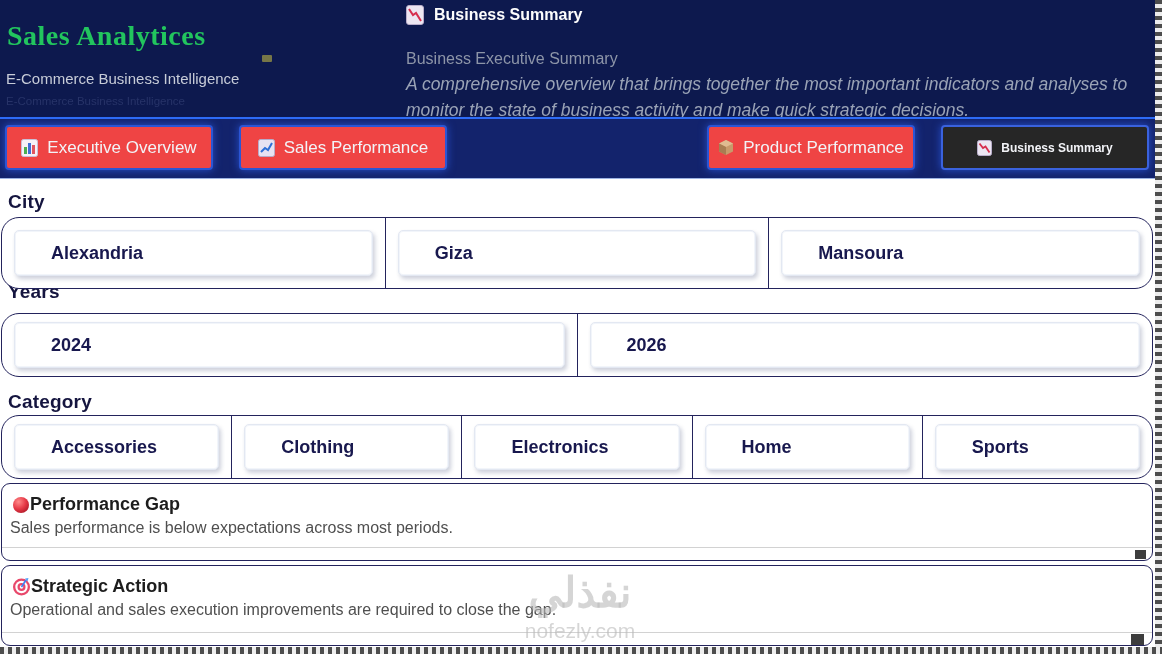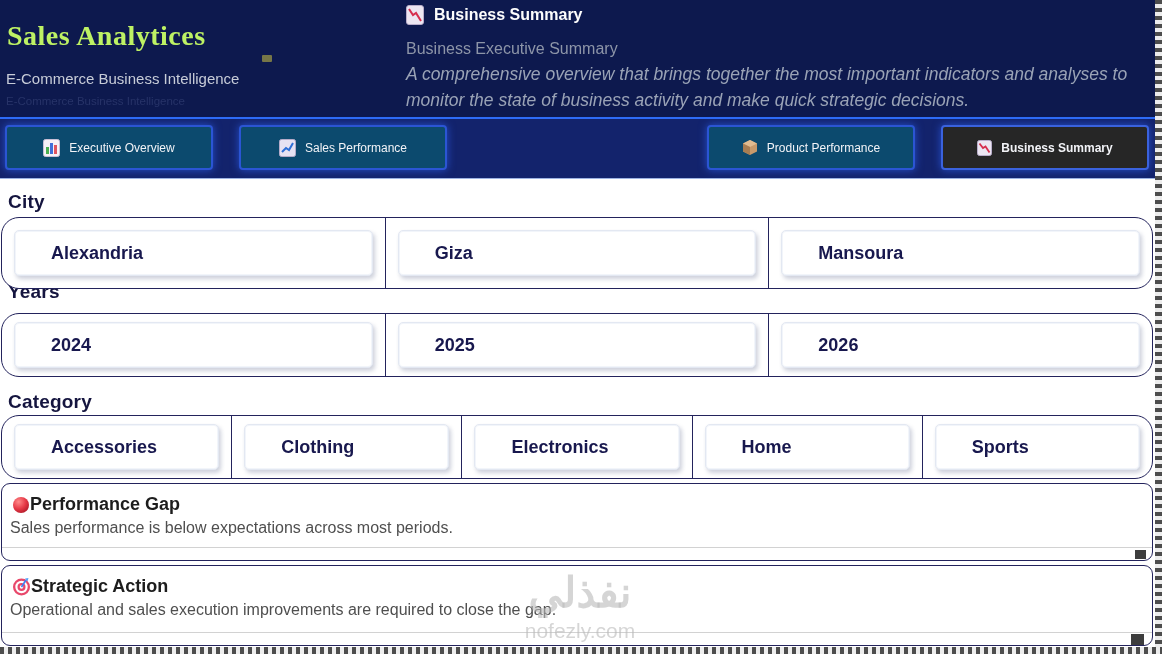--- a/index.html
+++ b/index.html
@@ -2,39 +2,39 @@
 <html><head>
 <meta charset="utf-8">
 <style>
   * { margin:0; padding:0; box-sizing:border-box; }
   html,body { width:1162px; height:654px; overflow:hidden; background:#fff;
     font-family:"Liberation Sans", sans-serif; }
   .screen { position:absolute; inset:0; width:1162px; height:654px; background:#fff; }
 
   
   .header { position:absolute; left:0; top:0; width:1162px; height:117px; background:#0d194e; }
-  .title { position:absolute; left:7px; top:20px; color:#bef264;
+  .title { position:absolute; left:7px; top:20px; color:#22c55e;
     font-family:"Liberation Serif", serif; font-size:28px; font-weight:bold; letter-spacing:.5px; }
   .subtitle { position:absolute; left:6px; top:70px; color:#c7ccd8; font-size:15px; }
   .subtitle-ghost { position:absolute; left:6px; top:95px; color:#273368; font-size:11.5px; }
   .olive-dot { position:absolute; left:262px; top:55px; width:10px; height:7px; background:#767647; border-radius:1px; }
 
   .summary { position:absolute; left:406px; top:4px; width:748px; }
   .summary-title-row { display:flex; align-items:center; gap:10px; height:22px; }
   .summary-title { color:#fdfdfd; font-size:16px; font-weight:bold; }
-  .summary-sub { margin-top:14px; color:#8d95a8; font-size:16px; }
+  .summary-sub { margin-top:24px; color:#8d95a8; font-size:16px; }
   .summary-desc { margin-top:3px; color:#9aa3b6; font-size:17.5px; line-height:26px; max-width:745px;font-style:italic; }
 
   
   .tabstrip { position:absolute; left:0; top:117px; width:1162px; height:62px;
     background:#13236c; border-top:2px solid #2e6cf6; border-bottom:1px solid #9db3e2; }
   .tab { position:absolute; top:6px; height:45px; width:208px; border-radius:4px;
-    background:#0c4a6e; border:2px solid #2b55d4; box-shadow:0 0 9px rgba(45,95,235,.75);
+    background:#ef4444; border:2px solid #2b55d4; box-shadow:0 0 9px rgba(45,95,235,.75);
     display:flex; align-items:center; justify-content:center; gap:9px;
-    color:#f2f3f7; font-size:12px; cursor:pointer; }
+    color:#f2f3f7; font-size:17px; cursor:pointer; }
   .tab.active { background:#262626; border-color:#3a62de; font-size:12px; font-weight:bold; }
 
   
   .ic { display:inline-block; line-height:0; }
 
   
   .main { position:absolute; left:0; top:180px; width:1162px; height:474px; background:#fff; }
   .flabel { position:absolute; left:8px; color:#15153f; font-size:19px; font-weight:bold; letter-spacing:.2px; z-index:1; }
   .frow { position:absolute; left:1px; width:1152px; background:#fff;
     border:1px solid #23235c; border-radius:18px; display:flex; z-index:2; }
@@ -146,23 +146,20 @@
         </div>
       <div class="fcell">
           <div class="fbtn">Mansoura</div>
         </div>
     </div>
 
     <div class="flabel" style="top:101px; z-index:1">Years</div>
     <div class="frow" style="top:133px; height:64px">
       <div class="fcell">
           <div class="fbtn">2024</div>
-        </div>
-      <div class="fcell">
-          <div class="fbtn">2025</div>
         </div>
       <div class="fcell">
           <div class="fbtn">2026</div>
         </div>
     </div>
 
     <div class="flabel" style="top:211px">Category</div>
     <div class="frow" style="top:235px; height:64px">
       <div class="fcell">
           <div class="fbtn">Accessories</div>

